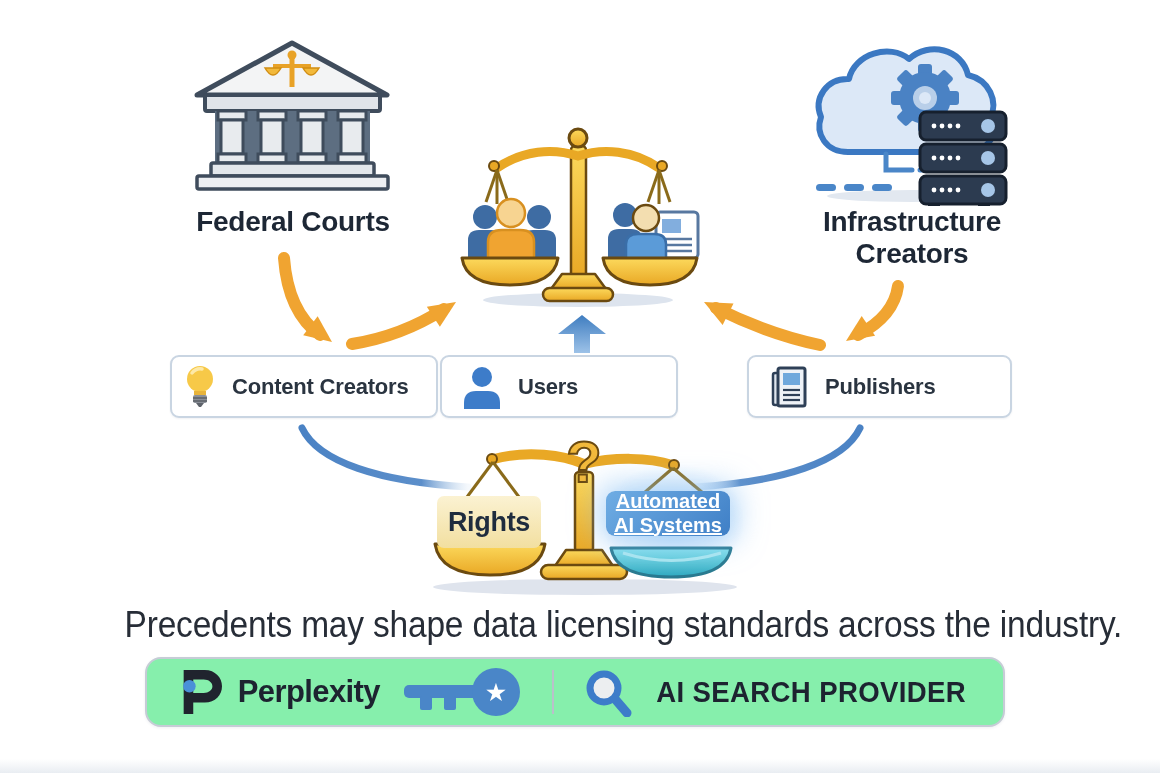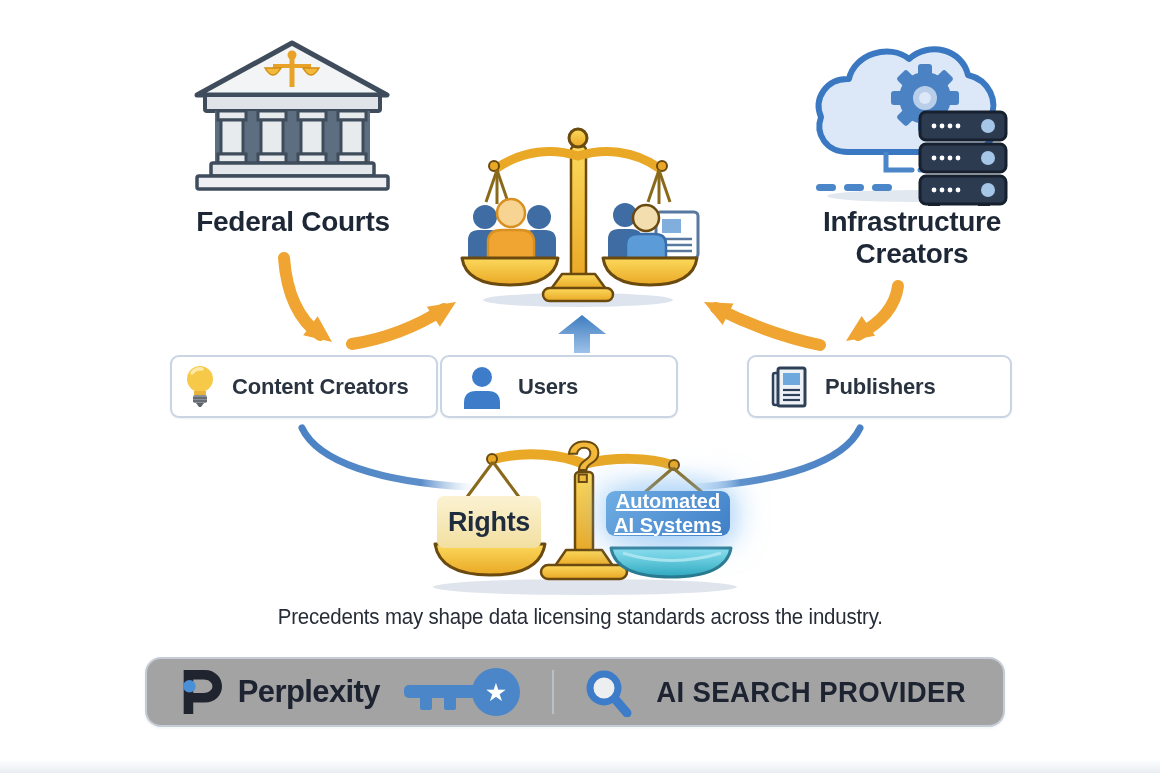--- a/index.html
+++ b/index.html
@@ -28,27 +28,27 @@
   }
   .tag-ai {
     left:606px; top:491px; width:124px; height:45px; border-radius:9px;
     background:linear-gradient(135deg,#6fadе4,#3f7fc6);
     background:linear-gradient(135deg,#6fade4,#3f7fc6);
     color:#ffffff; font-size:20px; font-weight:700; line-height:1.18;
     box-shadow:0 0 28px 8px rgba(132,190,244,.55);
     text-decoration:underline;
   }
   .caption {
-    position:absolute; top:604px; left:0; width:100%; text-align:center;
-    font-size:22px; font-weight:500; color:#272d37;
+    position:absolute; top:604px; left:0; width:100%; text-align:right;
+    font-size:36px; font-weight:500; color:#272d37;
   }
   .caption .inner { display:inline-block; transform:scaleX(.93); transform-origin:center; letter-spacing:-0.2px; }
   .footer-bar {
     position:absolute; left:145px; top:657px; width:860px; height:70px;
-    background:#a3a3a3; border:2px solid #c6ccd6; border-radius:16px;
+    background:#86efac; border:2px solid #c6ccd6; border-radius:16px;
     display:flex; align-items:center; justify-content:center; gap:16px;
     box-shadow:0 1px 3px rgba(40,60,90,.08);
   }
   .brand-text { font-size:31px; font-weight:800; color:#1d2330; letter-spacing:-0.6px; }
   .provider-text { font-size:29px; font-weight:800; color:#1d2330; letter-spacing:0.4px;
                    display:inline-block; transform:scaleX(.95); white-space:nowrap; }
   .vdivider { width:2px; height:44px; background:#b9c0ca; margin:0 14px; }
   .bottom-fade { position:absolute; left:0; bottom:0; width:100%; height:14px;
                  background:linear-gradient(rgba(233,237,242,0), #e9edf2); }
   svg { display:block; }

